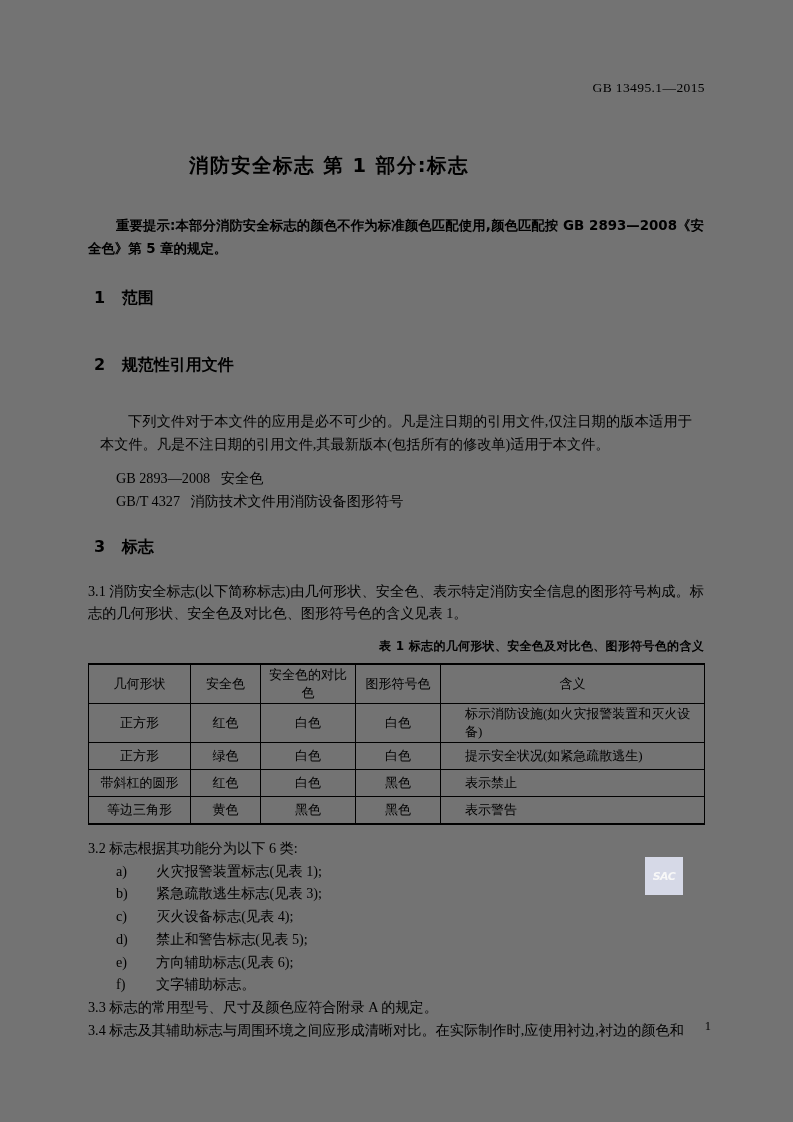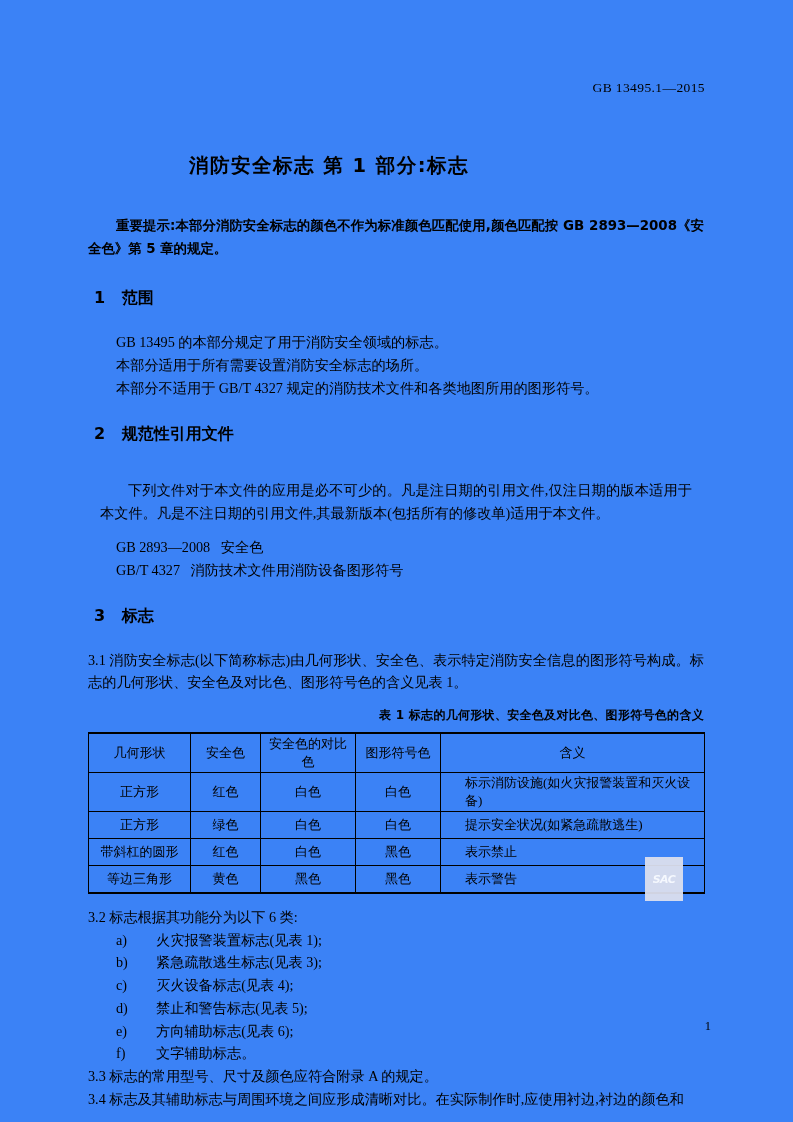--- a/index.html
+++ b/index.html
@@ -8,21 +8,21 @@
     background: #ffffff;
   }
   body {
     font-family: "Liberation Serif", "DejaVu Serif", serif;
     color: #000000;
   }
   .page {
     position: relative;
     width: 793px;
     height: 1122px;
-    background: #3b82f6;
+    background: #737373;
     overflow: hidden;
     box-sizing: border-box;
     text-decoration: underline;
   }
 
   
   .running-header {
     position: absolute;
     top: 80px;
     right: 88px;
@@ -154,21 +154,21 @@
     display: inline-block;
     width: 40px;
   }
 
   
   .watermark {
     position: absolute;
     left: 645px;
     top: 857px;
     width: 38px;
-    height: 44px;
+    height: 38px;
     background: #dcdfee;
     display: flex;
     align-items: center;
     justify-content: center;
     font-family: "DejaVu Sans", "Liberation Sans", sans-serif;
     font-size: 11px;
     font-weight: 700;
     font-style: italic;
     color: #ffffff;
     letter-spacing: -0.5px;
@@ -201,25 +201,20 @@
   <div class="doc-title">消防安全标志    第 1 部分:标志</div>
 
   <div class="content">
 
     <p class="note">重要提示:本部分消防安全标志的颜色不作为标准颜色匹配使用,颜色匹配按 GB 2893—2008《安全色》第 5 章的规定。</p>
 
     <div class="spacer-22"></div>
 
     <p class="sec-head">1   范围</p>
     <div class="spacer-16"></div>
-    <div class="indent-block">
-      <div class="line">GB 13495 的本部分规定了用于消防安全领域的标志。</div>
-      <div class="line">本部分适用于所有需要设置消防安全标志的场所。</div>
-      <div class="line">本部分不适用于 GB/T 4327 规定的消防技术文件和各类地图所用的图形符号。</div>
-    </div>
 
     <div class="spacer-18"></div>
 
     <p class="sec-head">2   规范性引用文件</p>
     <div class="spacer-16"></div>
     <p class="hang">下列文件对于本文件的应用是必不可少的。凡是注日期的引用文件,仅注日期的版本适用于本文件。凡是不注日期的引用文件,其最新版本(包括所有的修改单)适用于本文件。</p>
     <div class="indent-block">
       <div class="line">GB 2893—2008   安全色</div>
       <div class="line">GB/T 4327   消防技术文件用消防设备图形符号</div>
     </div>

